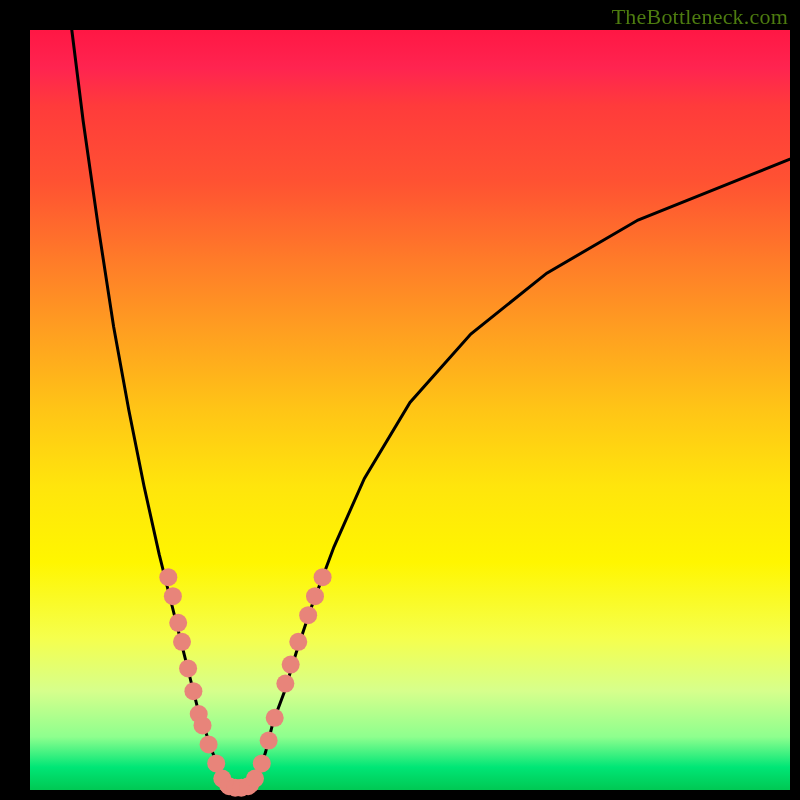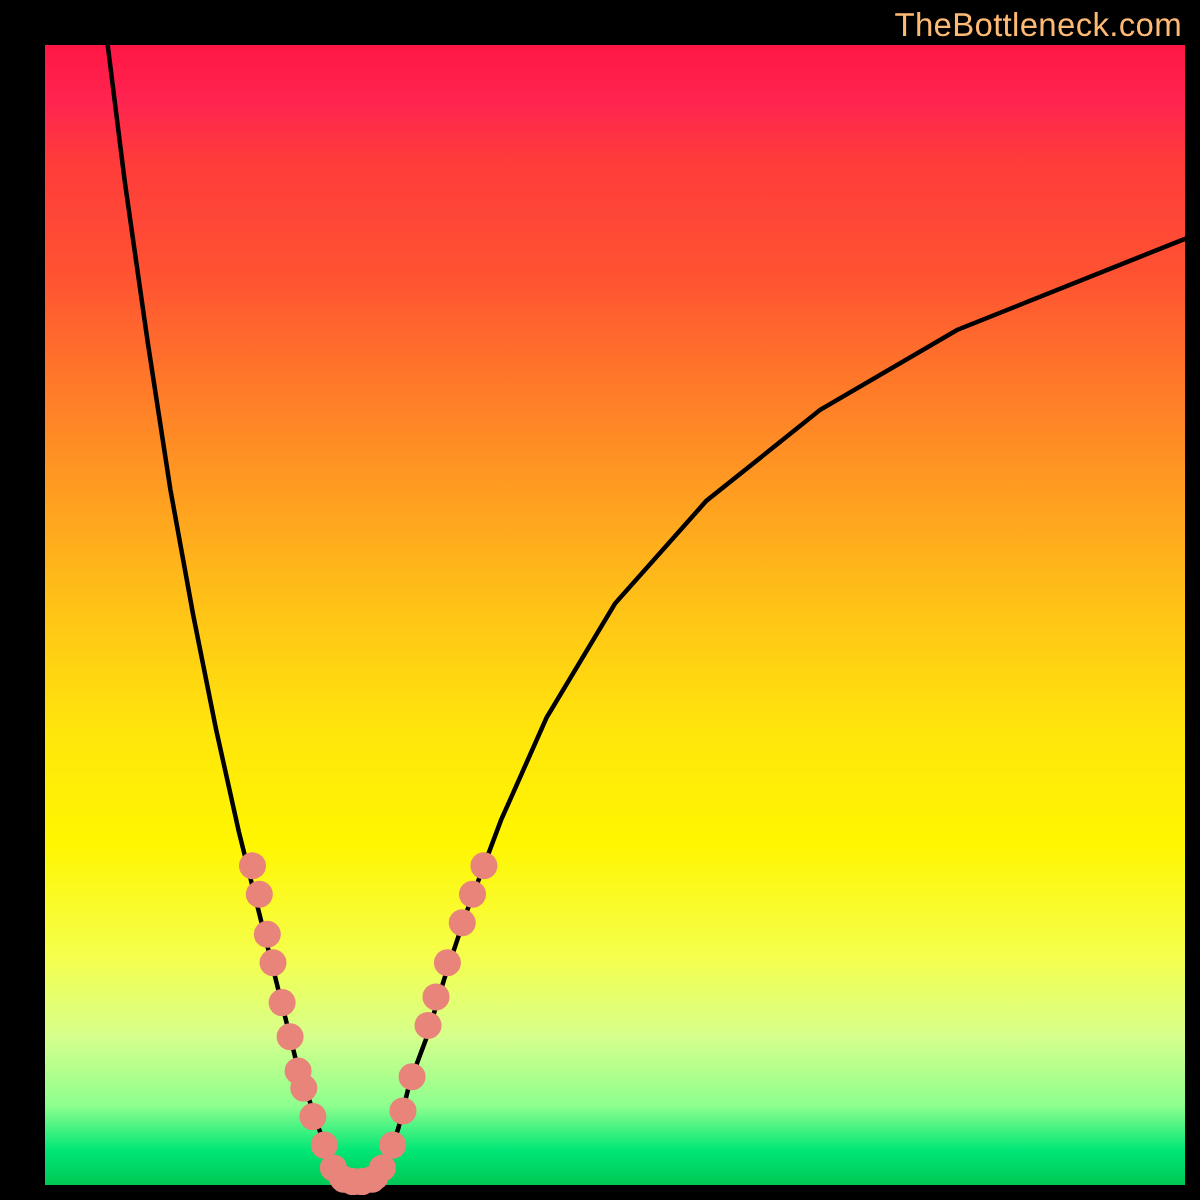--- a/index.html
+++ b/index.html
@@ -31,25 +31,26 @@
       #d6ff8c 87%,
       #8eff8e 93%,
       #00e676 97%,
       #00c853 100%
     );
   }
   .watermark {
     position: absolute;
     top: 4px;
     right: 12px;
-    color: #fdba74;
+    color: #4d7c0f;
     font-size: 22px;
     font-weight: 500;
     letter-spacing: 0.2px;
     z-index: 10;
+    font-family: Liberation Serif, serif;
   }
   svg.curve {
     position: absolute;
     left: 0;
     top: 0;
     width: 760px;
     height: 760px;
     overflow: visible;
   }
 </style>

